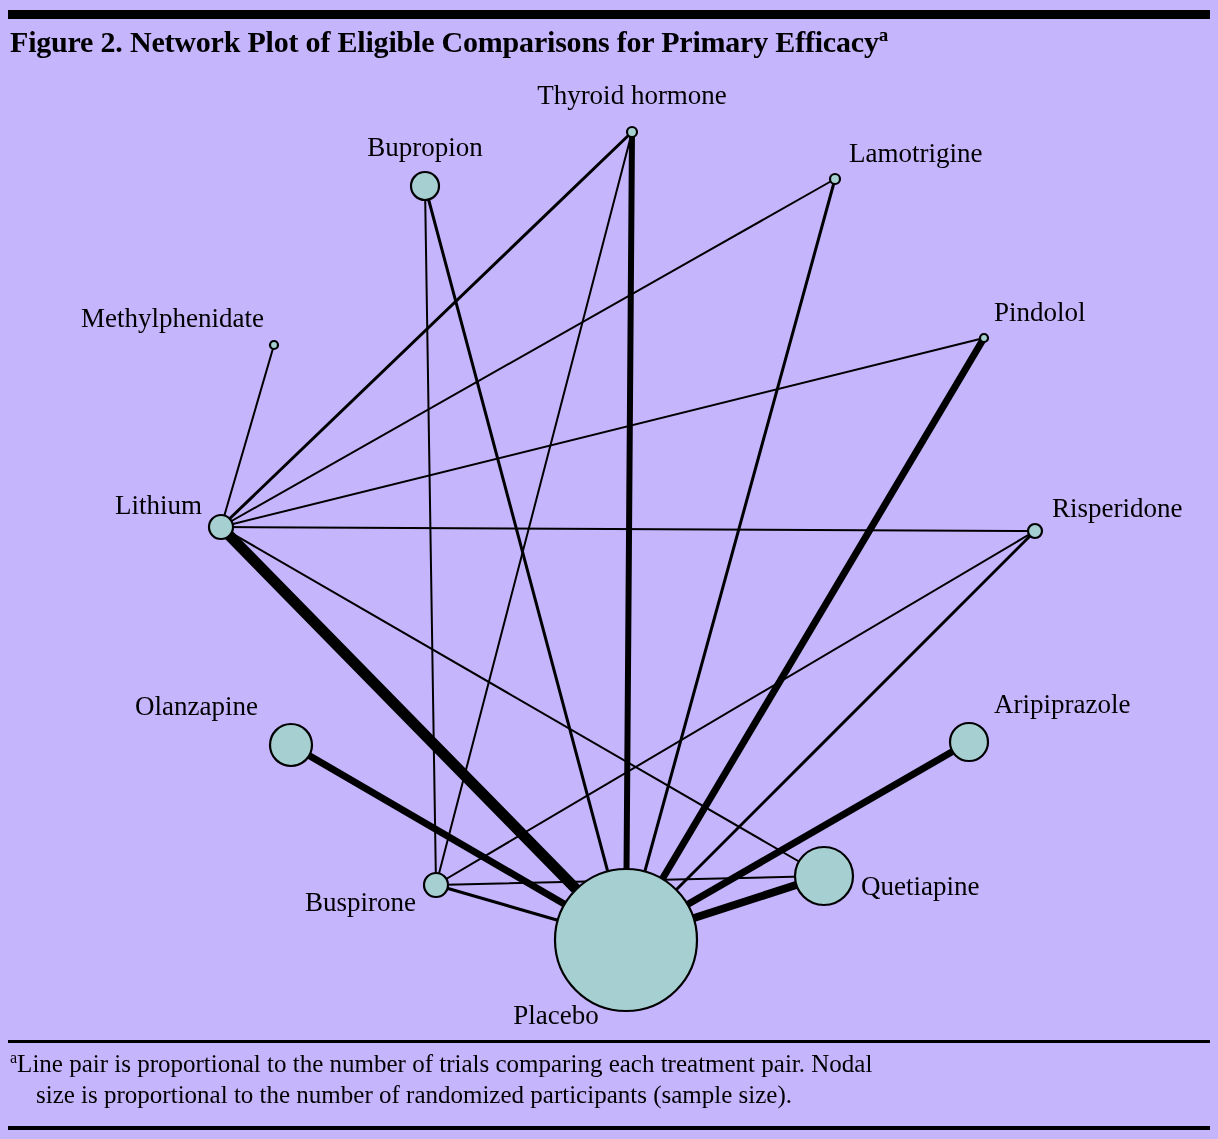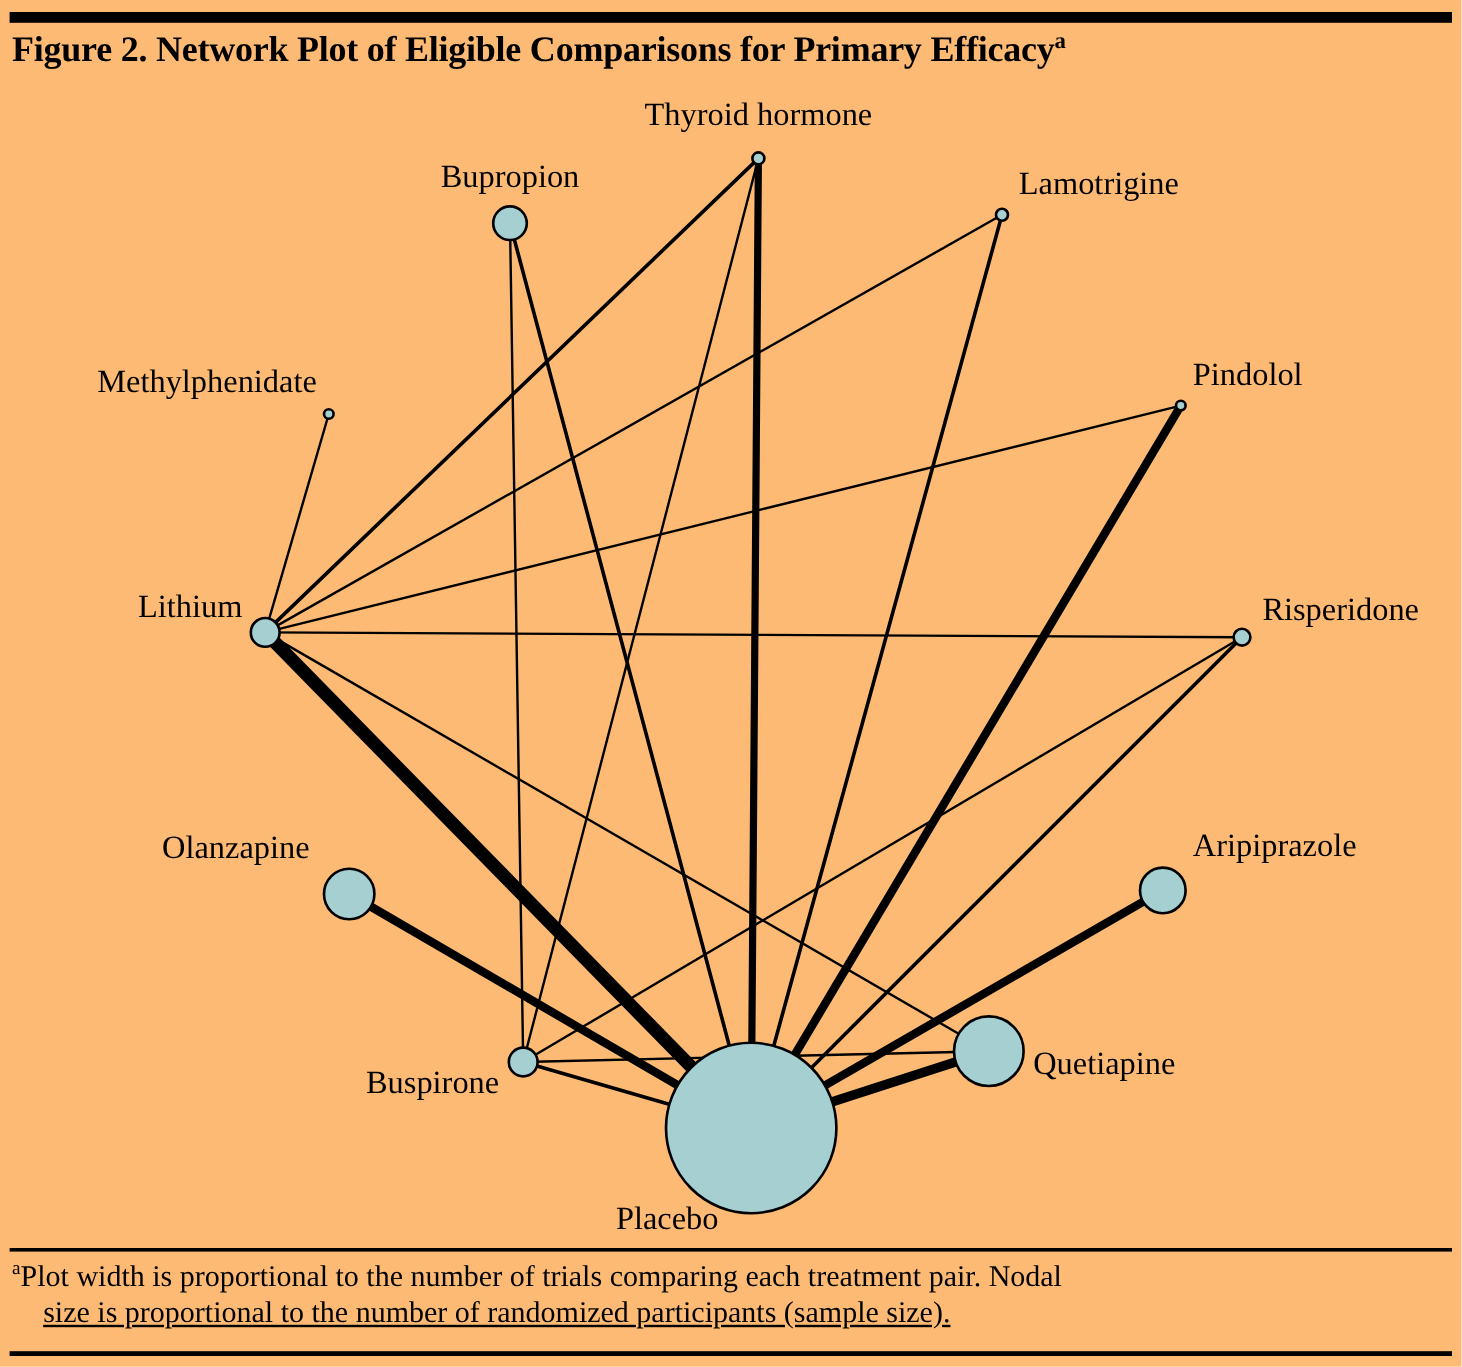--- a/index.html
+++ b/index.html
@@ -9,21 +9,21 @@
   }
   body {
     font-family: "Liberation Serif", serif;
     color: #000000;
   }
   #figure {
     position: relative;
     width: 1218px;
     height: 1139px;
     box-sizing: border-box;
-    background: #fdba74;
+    background: #c4b5fd;
     overflow: hidden;
   }
   .rule-top {
     position: absolute;
     left: 8px;
     top: 10px;
     width: 1202px;
     height: 9px;
     background: #000000;
   }
@@ -66,21 +66,20 @@
     line-height: 1.22;
     text-indent: 0;
   }
   .footnote sup {
     font-size: 16px;
     vertical-align: super;
   }
   .footnote .cont {
     display: block;
     padding-left: 26px;
-    text-decoration: underline;
   }
   #plot {
     position: absolute;
     left: 6px;
     top: 62px;
     width: 1218px;
     height: 975px;
   }
   svg { display: block; }
   .edge {
@@ -161,18 +160,18 @@
           <text x="410" y="849" text-anchor="end" class="node-label">Buspirone</text>
           <text x="855" y="833" text-anchor="start" class="node-label">Quetiapine</text>
           <text x="550" y="962" text-anchor="middle" class="node-label">Placebo</text>
         </g>
     </svg>
   </div>
 
   <div class="rule-mid"></div>
 
   <div class="footnote">
-    <sup>a</sup><span>Plot width is proportional to the number of trials comparing each treatment pair. Nodal</span>
+    <sup>a</sup><span>Line pair is proportional to the number of trials comparing each treatment pair. Nodal</span>
     <span class="cont">size is proportional to the number of randomized participants (sample size).</span>
   </div>
 
   <div class="rule-bottom"></div>
 </div>
 
 </body></html>

